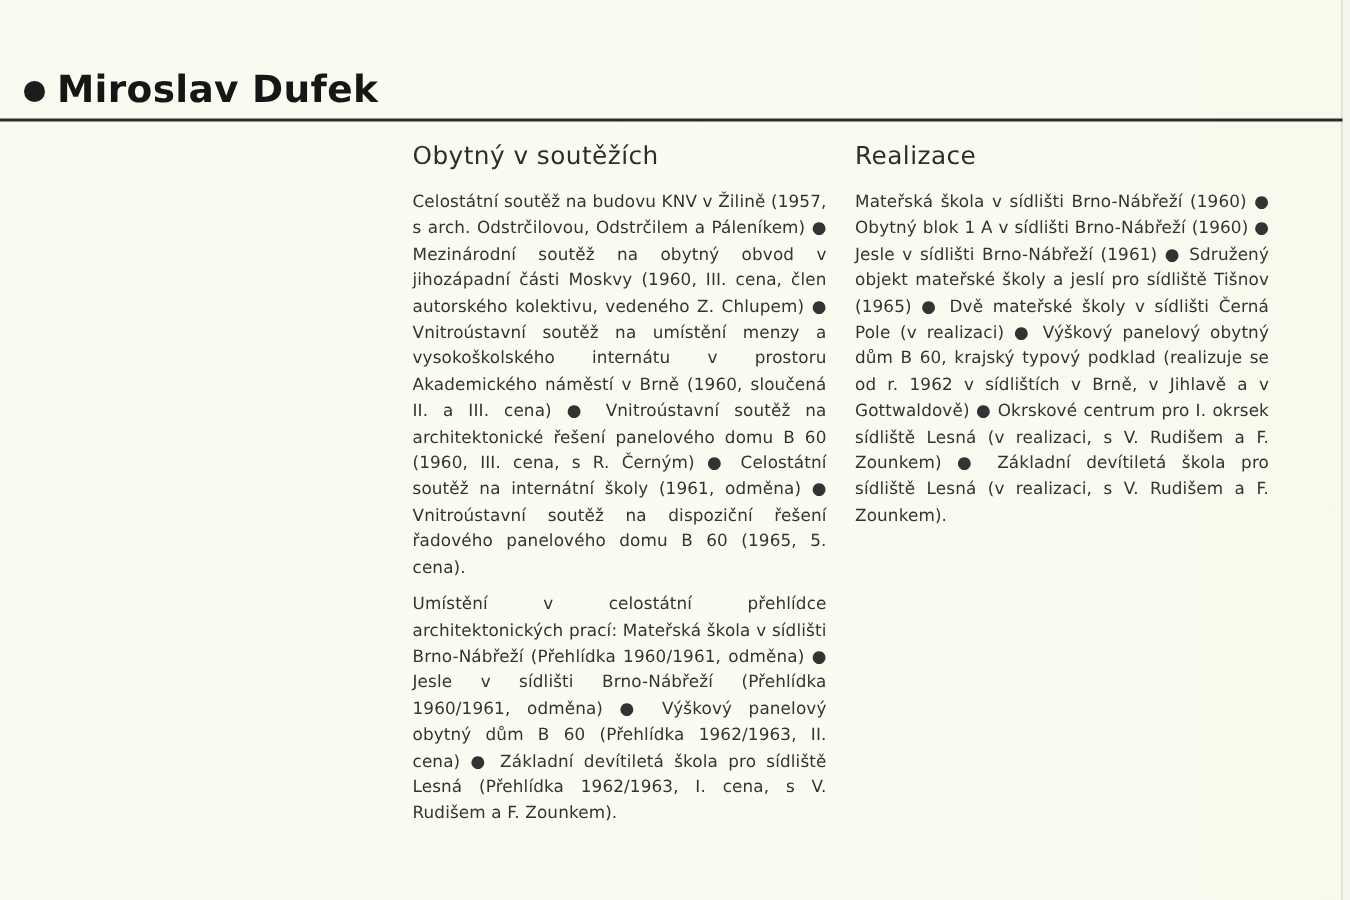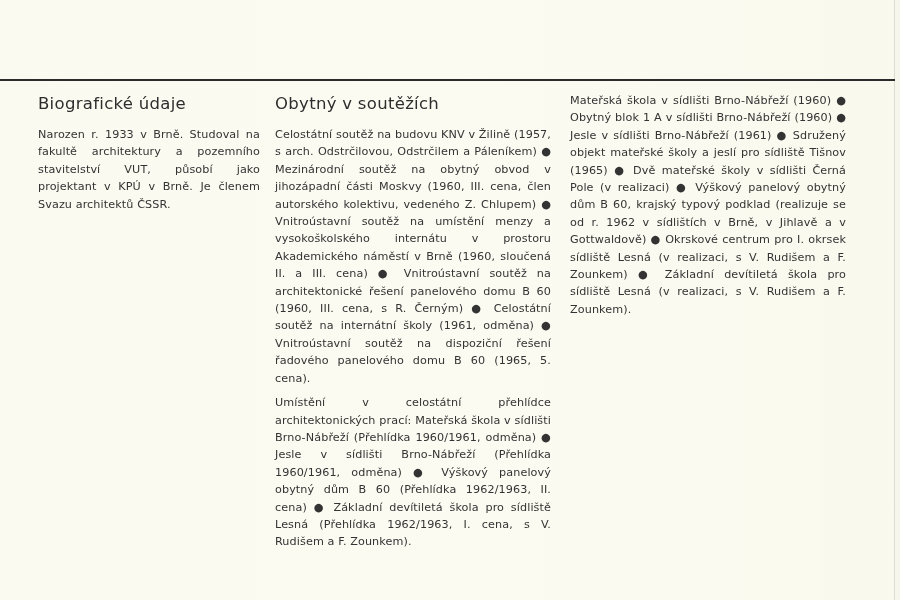--- a/index.html
+++ b/index.html
@@ -25,30 +25,31 @@
     .col p { margin: 0; font-size: 11.2px; line-height: 17.4px; text-align: justify; color: #333; letter-spacing: 0.1px; }
     .col p + p { margin-top: 7px; }
   </style>
 </head>
 <body>
 
 <div class="page">
   <div class="fold-shade"></div>
   <div class="fold"></div>
 
+  <div class="title-row">
+    <span class="title-bullet"></span>
+    <h1 class="title" style="margin:0">Miroslav Dufek</h1>
+  </div>
 
   <div class="rule"></div>
 
-  <section class="col col1">
-    <h2>Biografické údaje</h2>
-    <p>Narozen r. 1933 v Brně. Studoval na fakultě architektury a pozemního stavitelství VUT, působí jako projektant v KPÚ v Brně. Je členem Svazu architektů ČSSR.</p>
-  </section>
 
   <section class="col col2">
     <h2>Obytný v soutěžích</h2>
     <p>Celostátní soutěž na budovu KNV v Žilině (1957, s arch. Odstrčilovou, Odstrčilem a Páleníkem) ● Mezinárodní soutěž na obytný obvod v jihozápadní části Moskvy (1960, III. cena, člen autorského kolektivu, vedeného Z. Chlupem) ● Vnitroústavní soutěž na umístění menzy a vysokoškolského internátu v prostoru Akademického náměstí v Brně (1960, sloučená II. a III. cena) ● Vnitroústavní soutěž na architektonické řešení panelového domu B 60 (1960, III. cena, s R. Černým) ● Celostátní soutěž na internátní školy (1961, odměna) ● Vnitroústavní soutěž na dispoziční řešení řadového panelového domu B 60 (1965, 5. cena).</p>
     <p>Umístění v celostátní přehlídce architektonických prací: Mateřská škola v sídlišti Brno-Nábřeží (Přehlídka 1960/1961, odměna) ● Jesle v sídlišti Brno-Nábřeží (Přehlídka 1960/1961, odměna) ● Výškový panelový obytný dům B 60 (Přehlídka 1962/1963, II. cena) ● Základní devítiletá škola pro sídliště Lesná (Přehlídka 1962/1963, I. cena, s V. Rudišem a F. Zounkem).</p>
   </section>
 
   <section class="col col3">
+    <h2>Realizace</h2>
     <p>Mateřská škola v sídlišti Brno-Nábřeží (1960) ● Obytný blok 1 A v sídlišti Brno-Nábřeží (1960) ● Jesle v sídlišti Brno-Nábřeží (1961) ● Sdružený objekt mateřské školy a jeslí pro sídliště Tišnov (1965) ● Dvě mateřské školy v sídlišti Černá Pole (v realizaci) ● Výškový panelový obytný dům B 60, krajský typový podklad (realizuje se od r. 1962 v sídlištích v Brně, v Jihlavě a v Gottwaldově) ● Okrskové centrum pro I. okrsek sídliště Lesná (v realizaci, s V. Rudišem a F. Zounkem) ● Základní devítiletá škola pro sídliště Lesná (v realizaci, s V. Rudišem a F. Zounkem).</p>
   </section>
 </div>
 
 </body></html>

